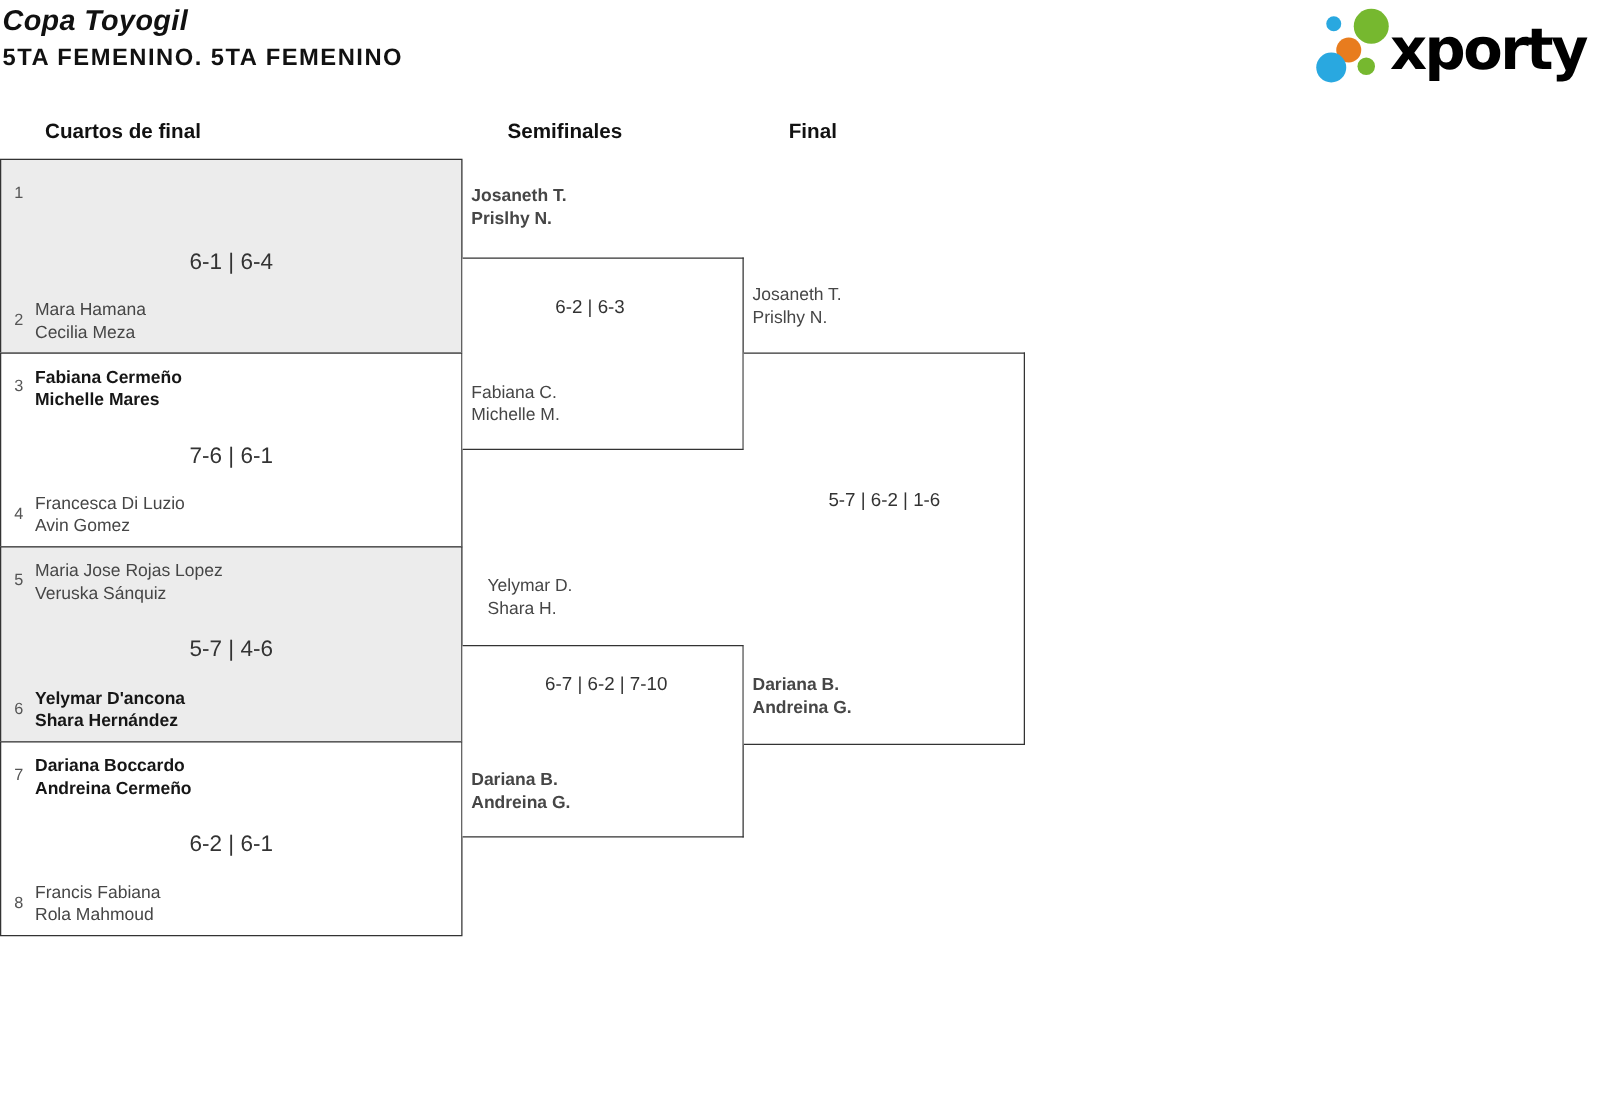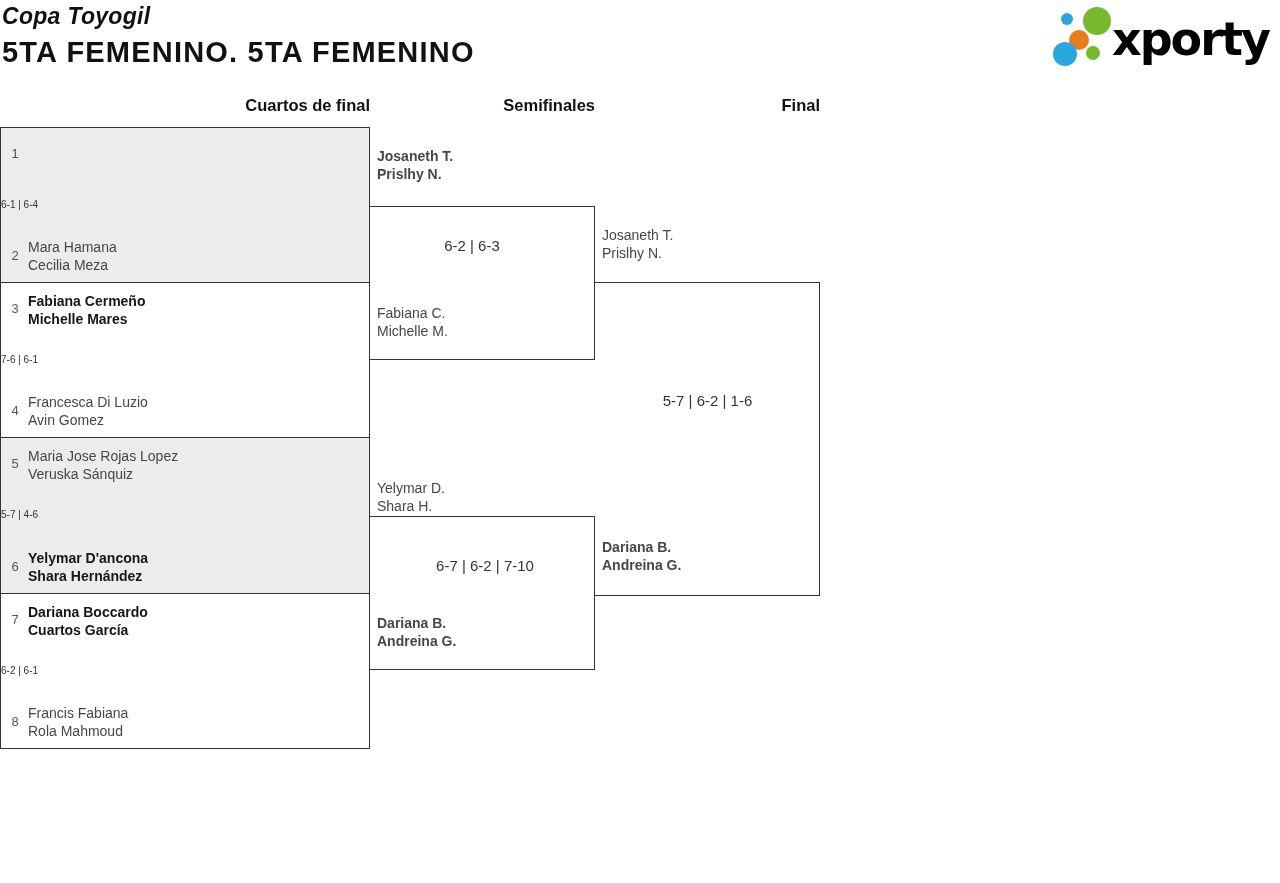--- a/index.html
+++ b/index.html
@@ -7,39 +7,39 @@
   .page {
     position:relative; width:1280px; height:883px; background:#ffffff;
     font-family:"Liberation Sans", sans-serif; color:#1c1c1c; overflow:hidden;
   }
   .title {
     position:absolute; left:2px; top:3px;
     font-size:23px; font-weight:700; letter-spacing:0.3px; color:#111;font-style:italic;
   }
   .subtitle {
     position:absolute; left:2px; top:36px;
-    font-size:29px; font-weight:700; letter-spacing:1.2px; color:#111;text-align:right;
+    font-size:19px; font-weight:700; letter-spacing:1.2px; color:#111;text-align:right;
   }
   
   .logo { position:absolute; left:1050px; top:5px; width:228px; height:66px; cursor:pointer; }
   .dot { position:absolute; border-radius:50%; }
   .dot-blue-sm   { left:11px; top:8px;  width:12px; height:12px; background:#29a8e0; }
   .dot-green-lg  { left:33px; top:2px;  width:28px; height:28px; background:#76b82f; }
   .dot-orange    { left:19px; top:25px; width:20px; height:20px; background:#e87c1e; }
   .dot-blue-lg   { left:3px;  top:37px; width:24px; height:24px; background:#29a8e0; }
   .dot-green-sm  { left:36px; top:41px; width:14px; height:14px; background:#76b82f; }
   .logo-text {
     position:absolute; left:62px; top:7px;
     font-family:"DejaVu Sans", sans-serif;
     font-size:46px; font-weight:700; letter-spacing:-2px; color:#000000;
   }
   
   .round-label {
-    position:absolute; top:96px; text-align:right;
-    font-size:16.5px; font-weight:700; color:#111;
+    position:absolute; top:96px; text-align:left;
+    font-size:16.5px; font-weight:700; color:#111;padding-left:36px;
   }
   .lbl-qf { left:0;     width:370px; }
   .lbl-sf { left:370px; width:225px; }
   .lbl-f  { left:595px; width:225px; }
   
   .match-qf {
     position:absolute; left:0; width:370px; border:1px solid #333; background:#fff;
   }
   .qf-gray { background:#ececec; }
   .qf1 { top:127px; height:156px; }
@@ -50,46 +50,46 @@
     position:absolute; left:6px; width:16px; text-align:center;
     font-size:13px; color:#555;
   }
   .seed-top { top:18px; }
   .seed-bottom { bottom:19px; }
   .team { position:absolute; left:27px; font-size:14px; line-height:18px; color:#464646; }
   .team-top { top:9px; }
   .team-bottom { bottom:8px; }
   .winner { font-weight:700; color:#161616; }
   .score {
-    position:absolute; left:0; right:0; 
-    font-size:10px; color:#333;
+    position:absolute; left:0; right:0; text-align:center;
+    font-size:18px; color:#333;
   }
   .qf-score { top:71px; }
   
   .match-sf {
     position:absolute; left:370px; width:225px; height:154px;
     border:1px solid #333; border-left:none; background:#ffffff;
   }
   .sf1 { top:206px; }
   .sf2 { top:516px; }
   .match-final {
     position:absolute; left:595px; top:282px; width:225px; height:314px;
     border:1px solid #333; border-left:none; background:#ffffff;
   }
   
   .adv { position:absolute; font-size:14px; line-height:18px; color:#464646; }
   .adv-sf1-top { left:377px; top:147px; }
   .adv-sf1-bot { left:377px; top:304px; }
-  .adv-sf2-top { left:377px; top:459px;margin-top:20px; }
+  .adv-sf2-top { left:390px; top:459px; }
   .adv-sf2-bot { left:377px; top:614px; }
   .adv-f-top   { left:602px; top:226px; }
   .adv-f-bot   { left:602px; top:538px; }
   .flt-score { position:absolute; text-align:center; font-size:15px; color:#333; }
   .score-sf1 { left:370px; top:237px; width:204px; }
-  .score-sf2 { left:370px; top:557px; width:230px; }
+  .score-sf2 { left:370px; top:539px; width:230px; }
   .score-f   { left:595px; top:392px; width:225px; }
 </style>
 </head>
 <body>
 
 <div class="page">
 
   <div class="title">Copa Toyogil</div>
   <div class="subtitle">5TA FEMENINO. 5TA FEMENINO</div>
 
@@ -141,21 +141,21 @@
     <div class="team team-bottom winner">
       <div>Yelymar D'ancona</div>
       <div>Shara Hernández</div>
     </div>
   </div>
 
   <div class="match-qf qf4">
     <div class="seed seed-top">7</div>
     <div class="team team-top winner">
       <div>Dariana Boccardo</div>
-      <div>Cuartos García</div>
+      <div>Andreina Cermeño</div>
     </div>
     <div class="score qf-score">6-2 | 6-1</div>
     <div class="seed seed-bottom">8</div>
     <div class="team team-bottom">
       <div>Francis Fabiana</div>
       <div>Rola Mahmoud</div>
     </div>
   </div>
 
   <div class="match-sf sf1"></div>

